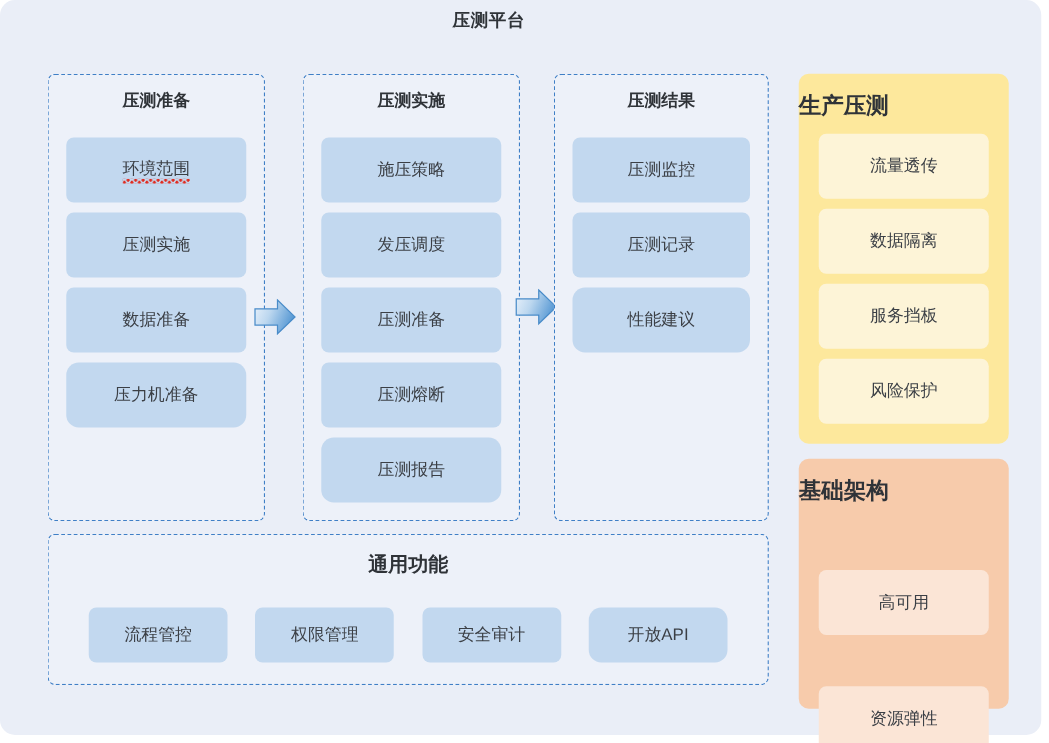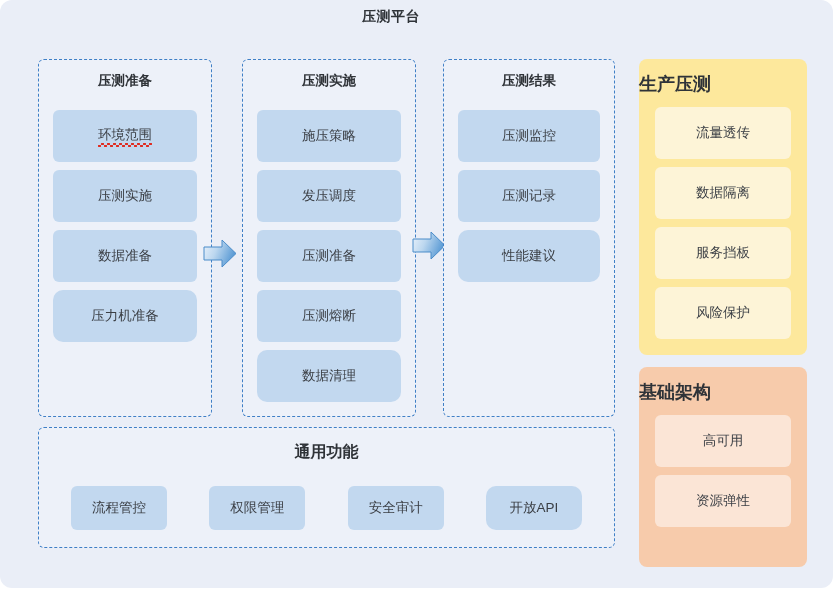--- a/index.html
+++ b/index.html
@@ -133,21 +133,21 @@
   }
   #common-items {
     position: absolute;
     left: 32px;
     right: 32px;
     top: 58px;
     display: flex;
     justify-content: space-between;
   }
   #common-items .item-card {
-    width: 96px;
+    width: 111px;
     height: 44px;
     margin-bottom: 0;
   }
 
   
   .side-panel {
     position: absolute;
     left: 639px;
     width: 168px;
     border-radius: 8px;
@@ -181,21 +181,21 @@
     border-radius: 6px;
     display: flex;
     align-items: center;
     justify-content: center;
     font-size: 13.5px;
     color: #3b3f45;
     margin-bottom: 8px;
   }
   .side-card:last-child { margin-bottom: 0; }
   #side-panel-prod .side-card { background: #fdf4d7; }
-  #side-panel-infra .side-card { background: #fbe5d6; }
+  #side-panel-infra .side-card { background: #fbe5d6; margin-top: 41px; }
 </style>
 </head>
 <body>
 
 <div id="canvas">
 
   <div id="diagram-title">压测平台</div>
 
   <div class="stage-col" id="stage-col-1">
     <div class="stage-title">压测准备</div>
@@ -237,21 +237,21 @@
       <div class="item-card">
         <span>发压调度</span>
       </div>
       <div class="item-card">
         <span>压测准备</span>
       </div>
       <div class="item-card">
         <span>压测熔断</span>
       </div>
       <div class="item-card">
-        <span>数据清理</span>
+        <span>压测报告</span>
       </div>
     </div>
   </div>
 
   <div class="flow-arrow" id="flow-arrow-2">
     <svg width="34" height="30" viewBox="0 0 34 30">
       <defs>
         <linearGradient id="arrGrad2" x1="0" y1="0" x2="1" y2="0.35">
           <stop offset="0%" stop-color="#eaf2fb"></stop>
           <stop offset="45%" stop-color="#bcd7ef"></stop>

